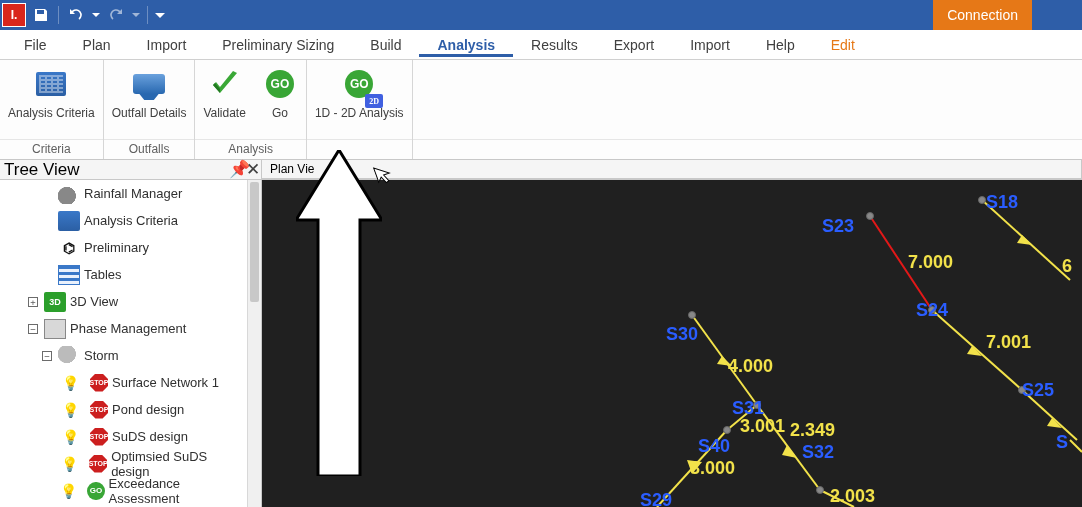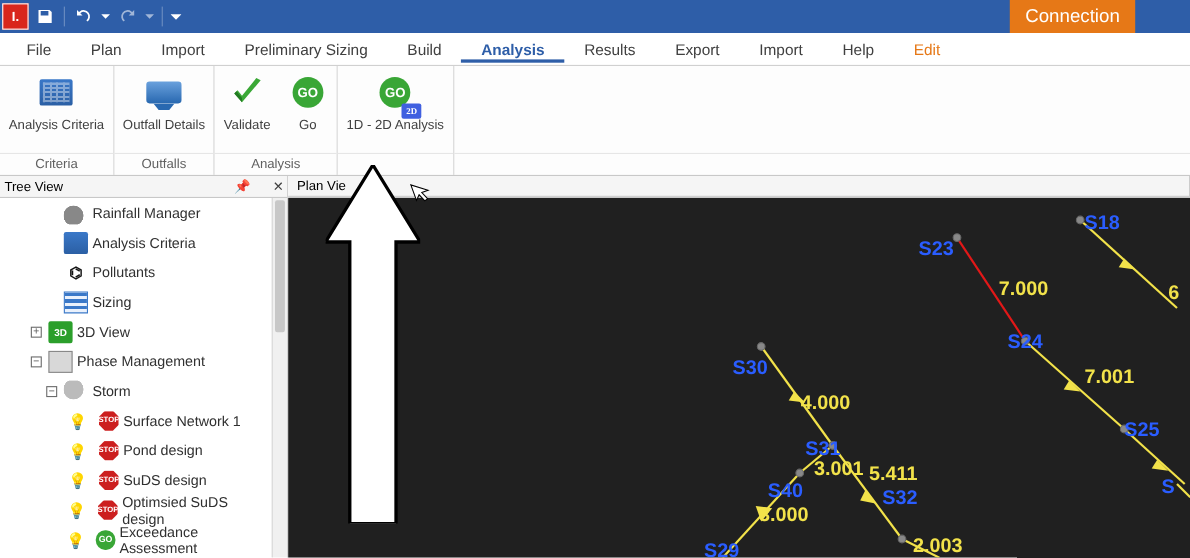--- a/index.html
+++ b/index.html
@@ -5,21 +5,21 @@
   * { box-sizing: border-box; margin: 0; padding: 0; font-family: "Segoe UI", Tahoma, sans-serif; }
   body { width: 1082px; height: 507px; overflow: hidden; background: #fff; position: relative; }
 
   
   .titlebar { height: 30px; background: #2e5ea8; display: flex; align-items: center; justify-content: space-between; }
   .titlebar-left { display: flex; align-items: center; gap: 4px; padding-left: 2px; }
   .app-icon { width: 24px; height: 24px; background: #d9261c; color: #fff; font-weight: bold; font-size: 12px; display: flex; align-items: center; justify-content: center; border: 1px solid #fff; }
   .qat-btn { width: 22px; height: 22px; display: flex; align-items: center; justify-content: center; color: #fff; }
   .qat-sep { width: 1px; height: 18px; background: rgba(255,255,255,0.3); margin: 0 2px; }
   .titlebar-right { display: flex; align-items: stretch; height: 100%; }
-  .conn-btn { background: #e67817; color: #fff; padding: 0 14px; display: flex; align-items: center; font-size: 17px; }
+  .conn-btn { background: #e67817; color: #fff; padding: 0 14px; display: flex; align-items: center; font-size: 14px; }
   .win-ctrls { width: 50px; }
 
   
   .menubar { height: 30px; display: flex; align-items: center; padding: 0 6px; border-bottom: 1px solid #d0d0d0; }
   .menu-item { padding: 4px 18px; font-size: 14px; color: #404040; cursor: pointer; }
   .menu-item.analysis { color: #2e5ea8; font-weight: 600; border-bottom: 3px solid #2e5ea8; padding-bottom: 1px; }
   .menu-item.edit { color: #e67817; }
 
   
   .ribbon { height: 100px; display: flex; border-bottom: 1px solid #c8c8c8; background: #fdfdfd; }
@@ -34,21 +34,21 @@
   .icon-outfall { width: 32px; height: 20px; background: linear-gradient(#6aa1dd,#2868b0); border-radius: 3px; position: relative; }
   .icon-outfall::after { content:""; position:absolute; left:4px; right:4px; bottom:-6px; height:6px; background:#2868b0; clip-path: polygon(10% 0, 90% 0, 70% 100%, 30% 100%); }
   .icon-check { width: 30px; height: 30px; }
   .icon-go { width: 28px; height: 28px; border-radius: 50%; background: #39a636; color: #fff; font-weight: bold; font-size: 12px; display:flex; align-items:center; justify-content:center; }
   .icon-go2d { position: relative; }
   .icon-go2d .badge2d { position:absolute; right:-6px; bottom:-6px; width:18px; height:14px; background:#4060e0; color:#fff; font-size:8px; font-weight:bold; border-radius:2px; display:flex; align-items:center; justify-content:center;font-family:Liberation Serif, serif; }
 
   
   .workarea { display: flex; height: calc(507px - 30px - 30px - 100px); }
   .treepanel { width: 262px; border-right: 1px solid #c8c8c8; display: flex; flex-direction: column; }
-  .panel-header { height: 20px; background: #f5f5f5; border-bottom: 1px solid #c8c8c8; display: flex; align-items: center; font-size: 12px; padding-left: 4px; gap: 16px; justify-content: flex-end; }
+  .panel-header { height: 20px; background: #f5f5f5; border-bottom: 1px solid #c8c8c8; display: flex; align-items: center; font-size: 17px; padding-left: 4px; gap: 0; justify-content: flex-end; }
   .panel-header .spacer { flex: 1; }
   .panel-header .pin, .panel-header .close { width: 16px; text-align: center; color: #404040; cursor: pointer; }
   .tree-body { flex: 1; overflow: hidden; position: relative; background: #fff; }
   .tree-scroll { position:absolute; inset:0 14px 0 0; overflow:hidden; }
   .vscroll { position:absolute; top:0; right:0; bottom:0; width:14px; background:#f0f0f0; border-left:1px solid #d8d8d8; }
   .vscroll .thumb { position:absolute; left:2px; right:2px; top:2px; height:120px; background:#c8c8c8; border-radius:2px; }
   .tree-row { display:flex; align-items:center; height:27px; font-size:13px; color:#303030; cursor:pointer;margin-left:22px; }
   .tree-row .exp { width:10px; text-align:center; font-size:9px; color:#606060; font-family: monospace; border:1px solid #6b6b6b; height:10px; line-height:8px; margin-right:2px; }
   .tree-row .exp.blank { border:none; }
   .tree-row .ticon { width:22px; height:20px; margin: 0 4px; display:flex; align-items:center; justify-content:center; }
@@ -222,27 +222,27 @@
         <div class="tree-row">
           <span class="ind i1"></span>
             <span class="exp blank"></span>
           <span class="ticon tgrid"></span>
           <span>Analysis Criteria</span>
         </div>
         <div class="tree-row">
           <span class="ind i1"></span>
             <span class="exp blank"></span>
           <span class="ticon pollut">⌬</span>
-          <span>Pollutants</span>
+          <span>Preliminary</span>
         </div>
         <div class="tree-row">
           <span class="ind i1"></span>
             <span class="exp blank"></span>
           <span class="ticon table"></span>
-          <span>Sizing</span>
+          <span>Tables</span>
         </div>
         <div class="tree-row">
           <span class="ind" style="width:6px;"></span>
             <span class="exp">+</span>
           <span class="ticon cube3d">3D</span>
           <span>3D View</span>
         </div>
         <div class="tree-row">
           <span class="ind" style="width:6px;"></span>
             <span class="exp">−</span>
@@ -331,36 +331,36 @@
       <div class="node-dot" style="left:670px; top:130px;"></div>
       <div class="node-dot" style="left:720px; top:20px;"></div>
       <div class="node-dot" style="left:760px; top:210px;"></div>
       <div class="node-dot" style="left:430px; top:135px;"></div>
       <div class="node-dot" style="left:495px; top:225px;"></div>
       <div class="node-dot" style="left:465px; top:250px;"></div>
       <div class="node-dot" style="left:558px; top:310px;"></div>
 
       
       <div class="node-lbl" style="left:724px; top:12px;">S18</div>
-      <div class="node-lbl" style="left:573px; top:36px;">S23</div>
+      <div class="node-lbl" style="left:560px; top:36px;">S23</div>
       <div class="node-lbl" style="left:654px; top:120px;">S24</div>
       <div class="node-lbl" style="left:760px; top:200px;">S25</div>
       <div class="node-lbl" style="left:404px; top:144px;">S30</div>
       <div class="node-lbl" style="left:470px; top:218px;">S31</div>
       <div class="node-lbl" style="left:540px; top:262px;">S32</div>
       <div class="node-lbl" style="left:436px; top:256px;">S40</div>
       <div class="node-lbl" style="left:378px; top:310px;">S29</div>
       <div class="node-lbl" style="left:794px; top:252px;">S</div>
 
       <div class="link-lbl" style="left:646px; top:72px;">7.000</div>
       <div class="link-lbl" style="left:724px; top:152px;">7.001</div>
       <div class="link-lbl" style="left:800px; top:76px;">6</div>
       <div class="link-lbl" style="left:466px; top:176px;">4.000</div>
       <div class="link-lbl" style="left:478px; top:236px;">3.001</div>
-      <div class="link-lbl" style="left:528px; top:240px;">5.411</div>
+      <div class="link-lbl" style="left:528px; top:240px;">2.349</div>
       <div class="link-lbl" style="left:428px; top:278px;">3.000</div>
       <div class="link-lbl" style="left:568px; top:306px;">2.003</div>
     </div>
   </div>
 </div>
 
 <div class="bigarrow">
   <svg viewBox="0 0 86 326">
     <path d="M43 0 L86 70 L64 70 L64 326 L22 326 L22 70 L0 70 Z" fill="#ffffff" stroke="#000" stroke-width="3"></path>
   </svg>

